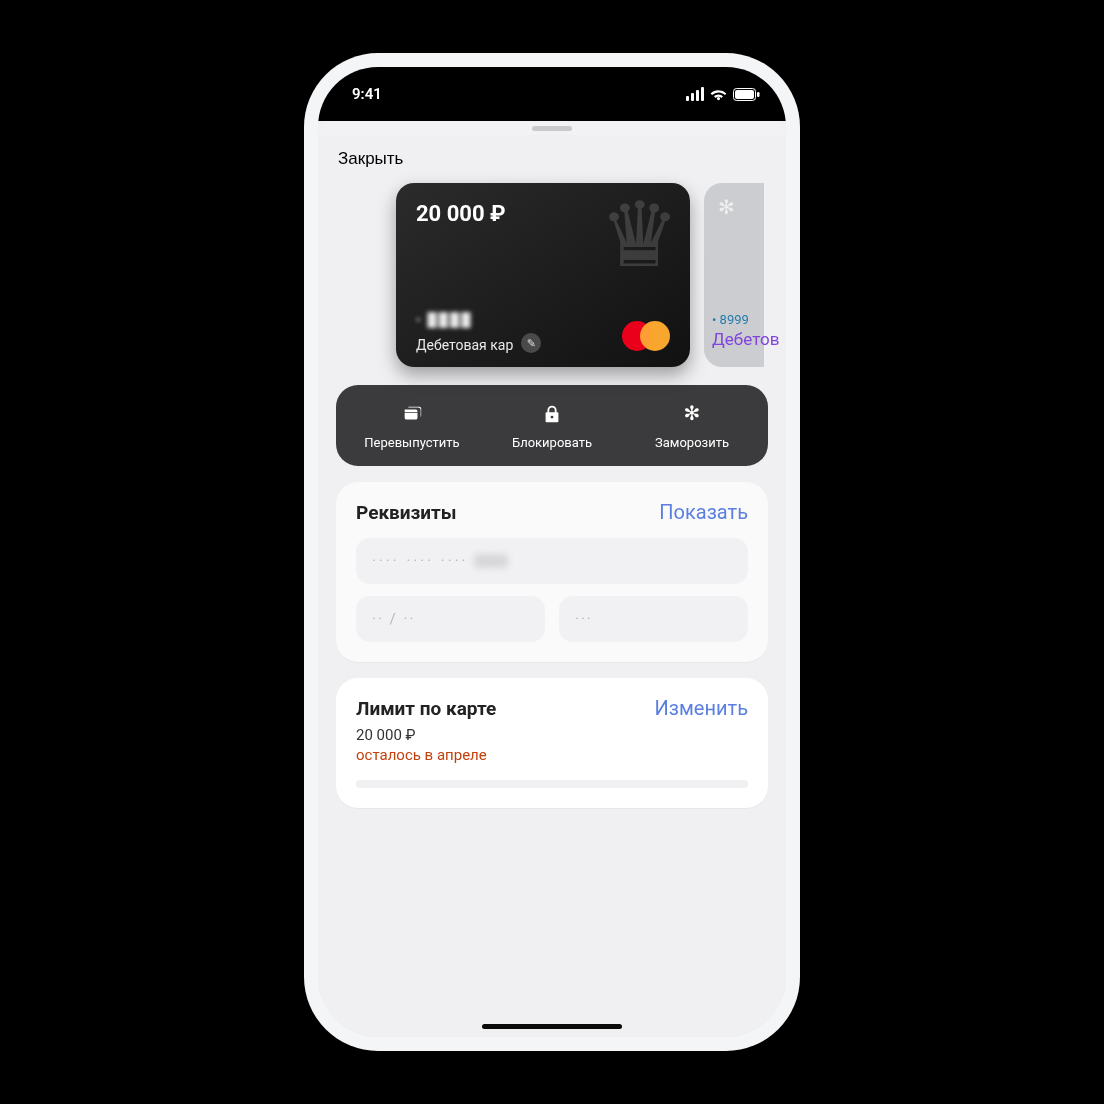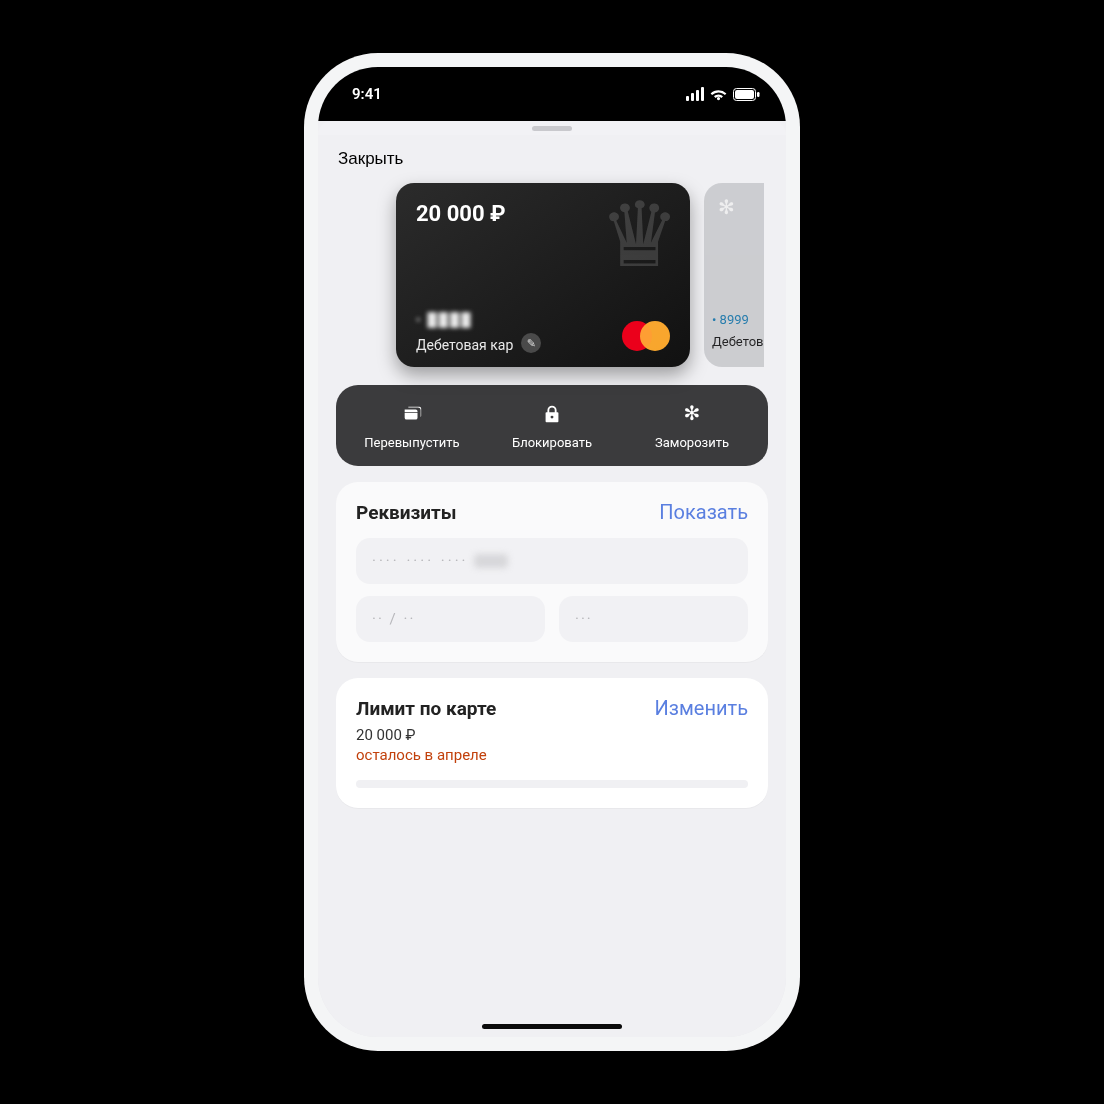--- a/index.html
+++ b/index.html
@@ -80,21 +80,21 @@
   .mc-logo::before{left:0;background:#eb001b;}
   .mc-logo::after{right:0;background:#f79e1b;mix-blend-mode:screen;}
   .card-crest{position:absolute;right:10px;top:8px;opacity:.15;font-size:90px;line-height:1;}
 
   .card-peek{
     flex:0 0 auto; width:60px; height:184px; border-radius:18px 0 0 18px;
     background:#c6c7cb; color:#fff; padding:18px 10px; position:relative; opacity:.85;
   }
   .peek-snow{position:absolute;top:12px;left:14px;font-size:20px;color:#eee;}
   .peek-last4{position:absolute;bottom:40px;left:8px;font-size:13px;color:#0369a1;}
-  .peek-label{position:absolute;bottom:18px;left:8px;font-size:13px;color:#000000;}
+  .peek-label{position:absolute;bottom:18px;left:8px;font-size:17px;color:#6d28d9;}
 
   
   .actions {
     margin: 0 18px; background:#3b3b3d; border-radius:22px;
     display:flex; justify-content:space-around; padding:18px 6px 16px;
   }
   .action { color:#fff; text-align:center; font-size:13px; display:flex; flex-direction:column; align-items:center; gap:10px; min-width:110px;}
   .action svg,.action .glyph{ width:22px; height:22px; color:#fff; }
   .glyph{font-size:20px;line-height:1;}
 

